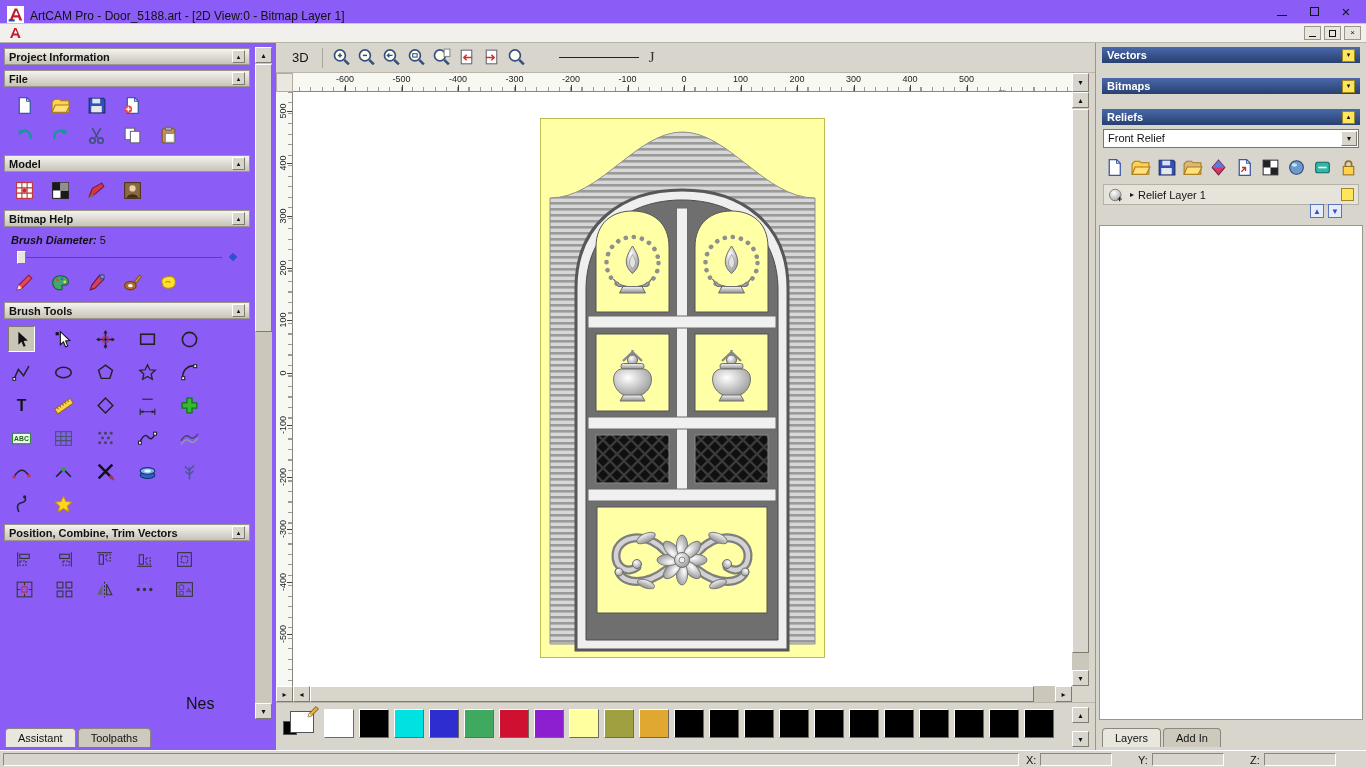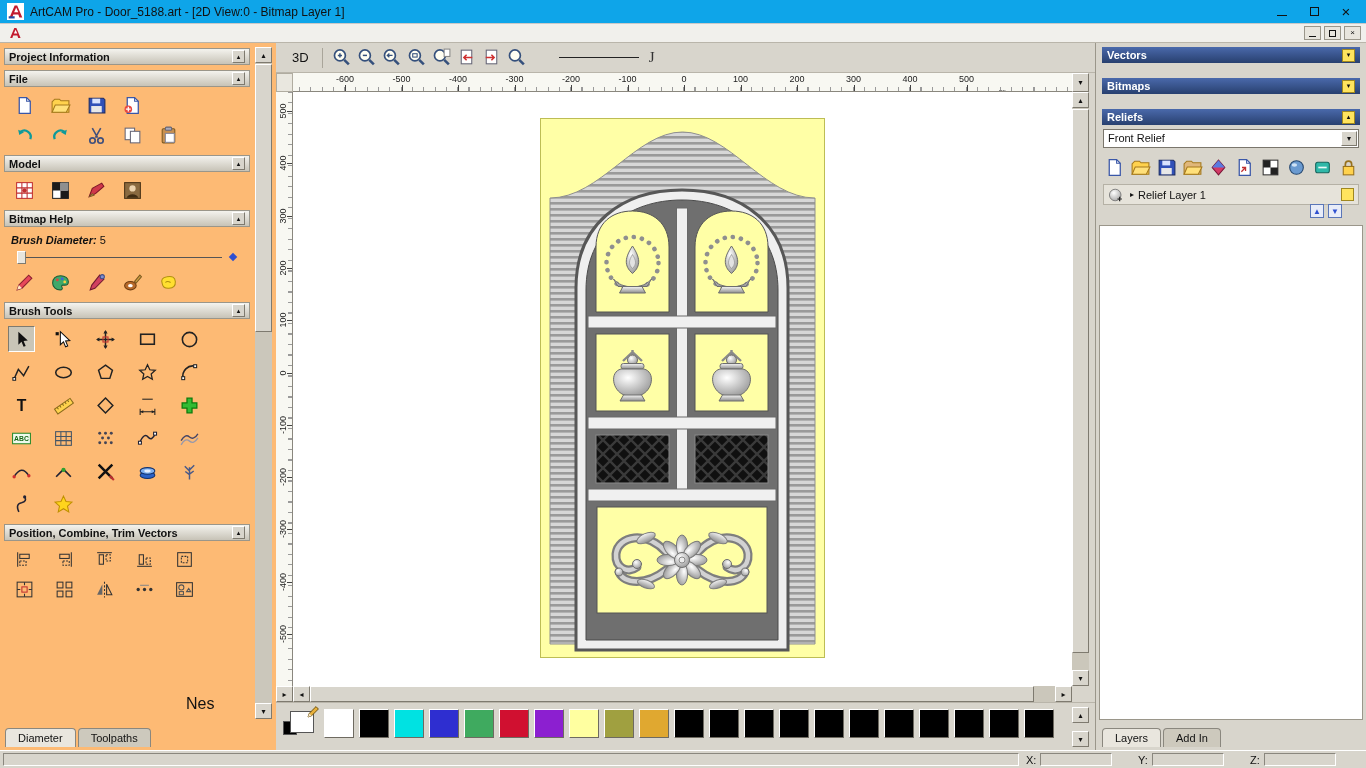--- a/index.html
+++ b/index.html
@@ -1,40 +1,40 @@
 <!DOCTYPE html>
 <html><head>
 <meta charset="utf-8">
 <style>
 *{margin:0;padding:0;box-sizing:border-box}
 html,body{width:1366px;height:768px;overflow:hidden}
 body{font-family:"Liberation Sans","DejaVu Sans",sans-serif;background:#808080}
 .app{position:relative;width:1366px;height:768px;background:#d8d5cc;font-size:11px;color:#111}
 
 
-.titlebar{position:absolute;left:0;top:0;width:100%;height:24px;background:#0ea5e9;border-bottom:1px solid #c9c9c9;display:flex;align-items:center;padding:0 4px}
+.titlebar{position:absolute;left:0;top:0;width:100%;height:24px;background:#8b5cf6;border-bottom:1px solid #c9c9c9;display:flex;align-items:flex-end;padding:0 4px}
 .app-logo{width:17px;height:17px;margin:0 6px 0 3px;flex:none}
 .title-text{font-size:12px;color:#111;white-space:nowrap}
 .win-controls{margin-left:auto;display:flex}
 .wbtn{width:32px;height:23px;display:flex;align-items:center;justify-content:center;cursor:default}
 .glyph-min{width:10px;border-top:1px solid #111;margin-top:8px}
 .glyph-max{width:9px;height:9px;border:1px solid #111}
 .glyph-close{font-size:15px;line-height:1;color:#111}
 
 
 .menubar{position:absolute;left:0;top:24px;width:100%;height:19px;background:#f1f0ec;border-bottom:1px solid #b9b5aa;display:flex;align-items:center;padding-left:3px}
 .menu-logo{width:14px;height:14px;margin:0 5px;flex:none}
 .menu-item{padding:2px 7px;font-size:11.5px}
 .mdi-controls{margin-left:auto;display:flex;gap:3px;padding-right:5px}
 .mdi-btn{width:17px;height:14px;border:1px solid #9a968a;background:#e8e5dd;display:flex;align-items:center;justify-content:center;font-size:8px;line-height:1}
 .mdi-min{width:7px;border-top:1px solid #111;margin-top:6px}
 .mdi-max{width:7px;height:7px;border:1px solid #111}
 
 
-.left-panel{position:absolute;left:0;top:43px;width:276px;height:707px;background:#fdba74;overflow:hidden}
+.left-panel{position:absolute;left:0;top:43px;width:276px;height:707px;background:#8b5cf6;overflow:hidden}
 .lp-content{position:absolute;left:2px;top:0;width:250px;height:678px;overflow:hidden}
 .sec-h{display:flex;align-items:center;height:17px;background:linear-gradient(#f4f3ee,#c7c3b7);border:1px solid #9a968a;margin:5px 2px 3px 2px;padding:0 4px;font-weight:bold;font-size:11px}
 .sec-h .t{flex:1}
 .sec-btn{width:13px;height:13px;background:#d8d5cc;border:1px solid;border-color:#ffffff #7e7a6f #7e7a6f #ffffff;font-size:7px;display:flex;align-items:center;justify-content:center;flex:none}
 .proj-info{display:flex;padding:2px 8px;gap:16px;line-height:14px}
 .proj-info .b{font-weight:bold}
 .icon-row{display:flex;align-items:center;gap:9px;padding:2px 9px;min-height:30px}
 .icon-row.tight{gap:13px;min-height:26px}
 .tbtn{width:27px;height:26px;display:inline-flex;align-items:center;justify-content:center;flex:none}
 .tbtn svg{width:21px;height:21px;display:block}
@@ -581,21 +581,21 @@
       <span class="nes">Nes</span>
     </div>
 
     <div class="lp-scroll">
       <div class="sb-btn up">▴</div>
       <div class="sb-thumb"></div>
       <div class="sb-btn down">▾</div>
     </div>
 
     <div class="panel-tabs">
-      <span class="tab active">Diameter</span>
+      <span class="tab active">Assistant</span>
       <span class="tab">Toolpaths</span>
     </div>
   </div>
 
   <div class="view-toolbar">
     <span class="mode-3d">3D</span>
     <span class="tb-sep"></span>
     <span class="tb-icons">
         <span class="tbtn">
           <svg viewBox="0 0 20 20">

